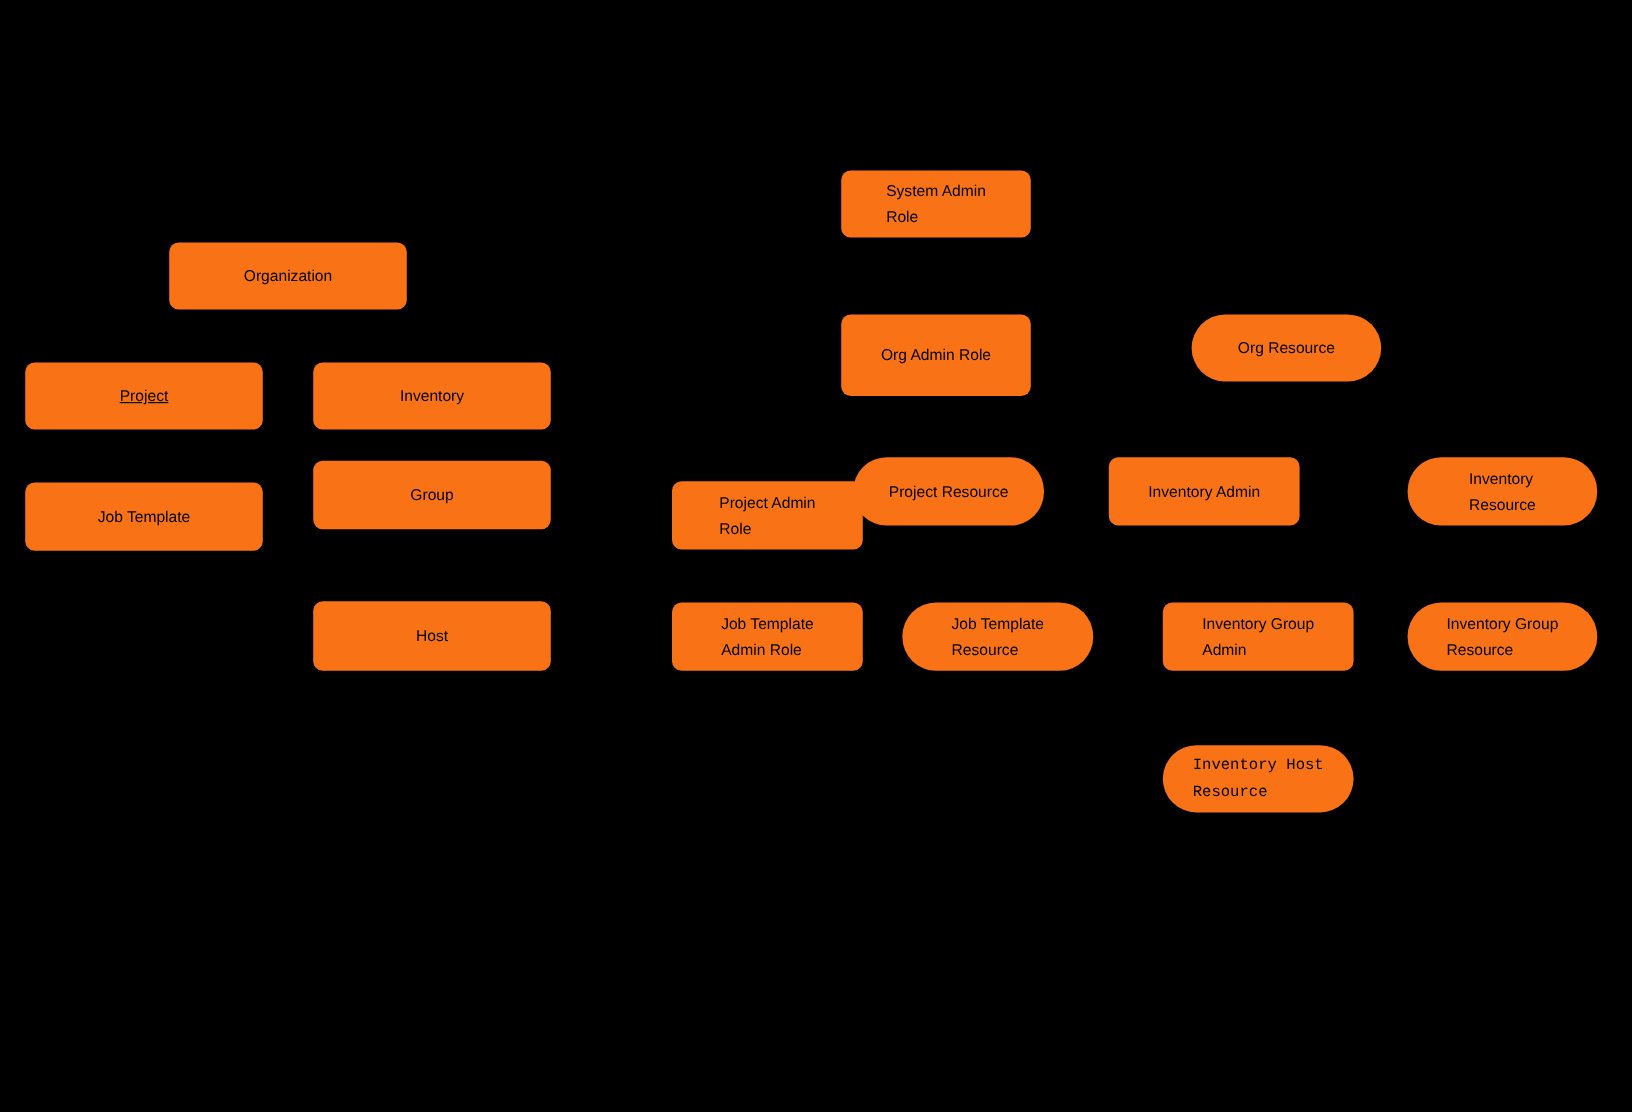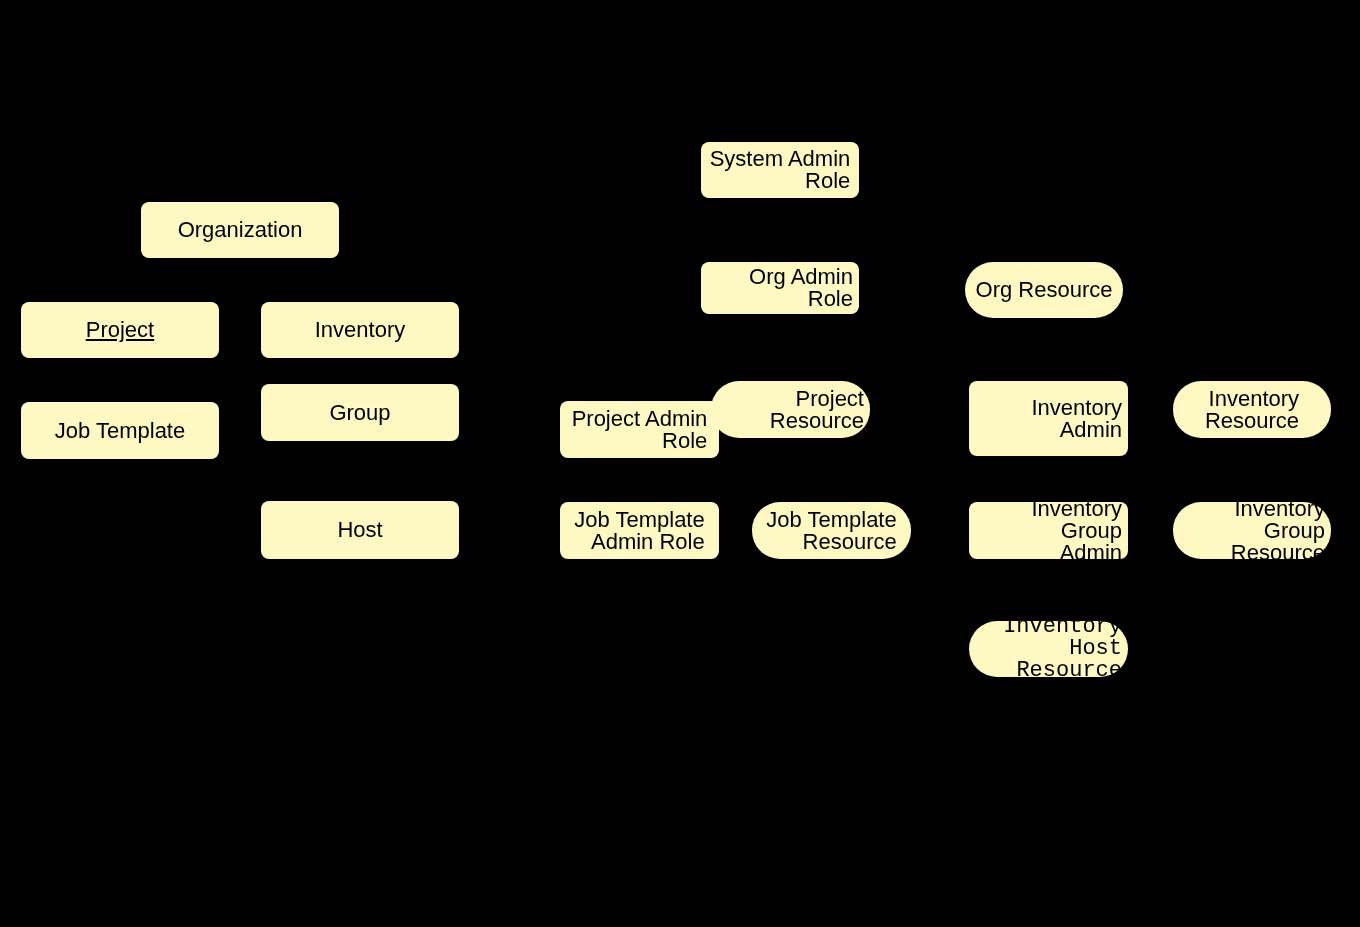--- a/index.html
+++ b/index.html
@@ -10,27 +10,27 @@
   .canvas {
     position: relative;
     width: 1360px;
     height: 927px;
     background: #000000;
     overflow: hidden;
     font-family: "Liberation Sans", sans-serif;
   }
   .node {
     position: absolute;
-    background: #fef9c3;
+    background: #f97316;
     color: #000000;
     display: flex;
     align-items: center;
     justify-content: center;
-    text-align: right;
-    font-size: 22px;
+    text-align: left;
+    font-size: 13px;
     line-height: 22px;
     white-space: pre-line;
     box-sizing: border-box;
     padding: 2px 6px;
   }
   .node.rect {
     border-radius: 8px;
   }
   .node.stadium {
     border-radius: 28px;
@@ -49,30 +49,30 @@
 
   <div class="node rect" style="left:21px; top:402px; width:198px; height:57px;">Job Template</div>
 
   <div class="node rect" style="left:261px; top:384px; width:198px; height:57px;">Group</div>
 
   <div class="node rect" style="left:261px; top:501px; width:198px; height:58px;">Host</div>
 
   <div class="node rect" style="left:701px; top:142px; width:158px; height:56px;">System Admin
 Role</div>
 
-  <div class="node rect" style="left:701px; top:262px; width:158px; height:52px;">Org Admin Role</div>
+  <div class="node rect" style="left:701px; top:262px; width:158px; height:68px;">Org Admin Role</div>
 
-  <div class="node stadium" style="left:965px; top:262px; width:158px; height:56px;">Org Resource</div>
+  <div class="node stadium" style="left:993px; top:262px; width:158px; height:56px;">Org Resource</div>
 
   <div class="node rect" style="left:560px; top:381px; width:159px; height:57px;margin-top:20px;">Project Admin
 Role</div>
 
   <div class="node stadium" style="left:711px; top:381px; width:159px; height:57px;">Project Resource</div>
 
-  <div class="node rect" style="left:969px; top:381px; width:159px; height:75px;">Inventory Admin</div>
+  <div class="node rect" style="left:924px; top:381px; width:159px; height:57px;">Inventory Admin</div>
 
   <div class="node stadium" style="left:1173px; top:381px; width:158px; height:57px;">Inventory
 Resource</div>
 
   <div class="node rect" style="left:560px; top:502px; width:159px; height:57px;">Job Template
 Admin Role</div>
 
   <div class="node stadium" style="left:752px; top:502px; width:159px; height:57px;">Job Template
 Resource</div>
 

